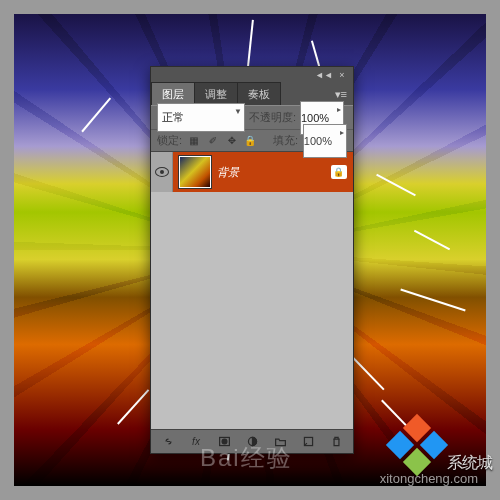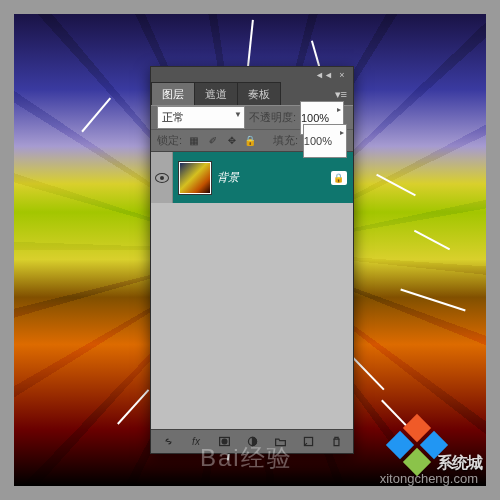--- a/index.html
+++ b/index.html
@@ -38,49 +38,49 @@
     display:flex; flex-direction:column;
   }
   .panel-top { height:16px; display:flex; justify-content:flex-end; align-items:center; gap:8px; padding:0 6px; color:#c7c7c7; font-size:9px;}
   .collapse { width:14px; text-align:center; cursor:pointer;}
   .close-x { width:10px; text-align:center; cursor:pointer;}
   .tabs { display:flex; height:22px; font-size:11px; align-items:flex-end;}
   .tab { padding:4px 10px 3px; color:#ccc; background:#404040; border:1px solid #2a2a2a; border-bottom:none; margin-right:-1px; cursor:pointer;}
   .tab.active { background:#6f6f6f; color:#fff;}
   .flyout { margin-left:auto; color:#ccc; padding:4px 6px; font-size:11px;}
   .opts-row { height:24px; background:#6f6f6f; display:flex; align-items:center; padding:0 6px; gap:4px; font-size:11px; color:#222; border-top:1px solid #8a8a8a;}
-  .blend { flex:0 0 88px; height:23px; background:#fdfdfd; border:1px solid #888; display:flex; align-items:center; padding:2px 4px; position:relative;}
+  .blend { flex:0 0 88px; height:29px; background:#fdfdfd; border:1px solid #888; display:flex; align-items:center; padding:2px 4px; position:relative;}
   .blend-arrow{ position:absolute; right:2px; top:3px; font-size:8px; color:#555;}
   .lbl { color:#404040;text-align:right;}
   .pct { width:44px; height:34px; background:#fdfdfd; border:1px solid #888; display:flex; align-items:center; justify-content:flex-end; padding:0 14px 0 4px; position:relative;}
   .pct .arr{position:absolute; right:2px; top:3px; font-size:8px; color:#555;}
   .lock-row{ height:22px; background:#6f6f6f; display:flex; align-items:center; padding:0 6px; gap:5px; font-size:11px; color:#404040; border-top:1px solid #5a5a5a;}
   .lock-ico{ width:14px; height:14px; display:flex; align-items:center; justify-content:center; color:#333; font-size:10px;}
   .layers-area{ flex:1; background:#bfbfbf; border-top:1px solid #444; overflow:hidden;}
-  .layer-row{ height:51px; display:flex; align-items:center; background:#0f766e; color:#fff; font-size:11px;}
+  .layer-row{ height:40px; display:flex; align-items:center; background:#c2410c; color:#fff; font-size:11px;}
   .eye-col{ width:22px; height:100%; background:#a7a7a7; display:flex; align-items:center; justify-content:center; border-right:1px solid #888;}
   .eye{ width:14px; height:10px; border:1px solid #333; border-radius:50%; position:relative;}
   .eye::after{content:""; position:absolute; left:4px; top:2px; width:4px; height:4px; background:#333; border-radius:50%;}
   .thumb{ width:32px; height:32px; margin:0 6px; background:
     linear-gradient(135deg,#1a2a60 0%, #d5c020 45%, #c05000 75%, #200 100%);
     border:1px solid #fff; box-shadow:0 0 0 1px #333;
   }
   .layer-name{ font-style:italic; flex:1;}
   .lock-badge{ width:16px; height:14px; margin-right:6px; background:#fff; border-radius:2px; display:flex; align-items:center; justify-content:center; color:#333; font-size:9px;}
   .footer{ height:24px; background:#6f6f6f; border-top:1px solid #444; display:flex; align-items:center; justify-content:center; gap:13px;}
   .ficon{ width:15px; height:15px; display:flex; align-items:center; justify-content:center; color:#2a2a2a; font-size:11px; cursor:pointer;}
   .ficon svg{ width:13px; height:13px; stroke:#2a2a2a; fill:none; stroke-width:1.5;}
 
   .wm-diamonds{ position:absolute; right:56px; bottom:28px; width:54px; height:54px;}
   .dia{ position:absolute; width:20px; height:20px; transform:rotate(45deg);}
   .d1{ left:17px; top:0; background:#f05a28;}
   .d2{ left:0; top:17px; background:#2196f3;}
   .d3{ left:34px; top:17px; background:#2196f3;}
   .d4{ left:17px; top:34px; background:#8bc34a;}
-  .wm-text{ position:absolute; right:18px; bottom:26px; color:rgba(255,255,255,.85); font-size:16px; font-weight:bold; text-shadow:0 1px 2px #000; letter-spacing:-1px;}
+  .wm-text{ position:absolute; right:8px; bottom:26px; color:rgba(255,255,255,.85); font-size:16px; font-weight:normal; text-shadow:0 1px 2px #000; letter-spacing:-1px;}
   .wm-sub{ position:absolute; right:22px; bottom:14px; color:rgba(220,220,220,.7); font-size:13px;}
   .baidu-wm{ position:absolute; left:200px; bottom:26px; color:rgba(255,255,255,.35); font-size:24px; letter-spacing:2px;}
 </style>
 </head>
 <body>
 
 <div class="canvas">
   <div class="rays"></div>
   <div class="stroke s1"></div>
   <div class="stroke s2"></div>
@@ -94,21 +94,21 @@
   <div class="stroke s10"></div>
 </div>
 
 <div class="panel">
   <div class="panel-top">
     <span class="collapse">◄◄</span>
     <span class="close-x">×</span>
   </div>
   <div class="tabs">
     <div class="tab active">图层</div>
-    <div class="tab">遮道</div>
+    <div class="tab">调整</div>
     <div class="tab">奏板</div>
     <div class="flyout">▾≡</div>
   </div>
 
   <div class="opts-row">
     <div class="blend">
       <span>正常</span>
       <span class="blend-arrow">▼</span>
     </div>
     <span class="lbl">不透明度:</span>

